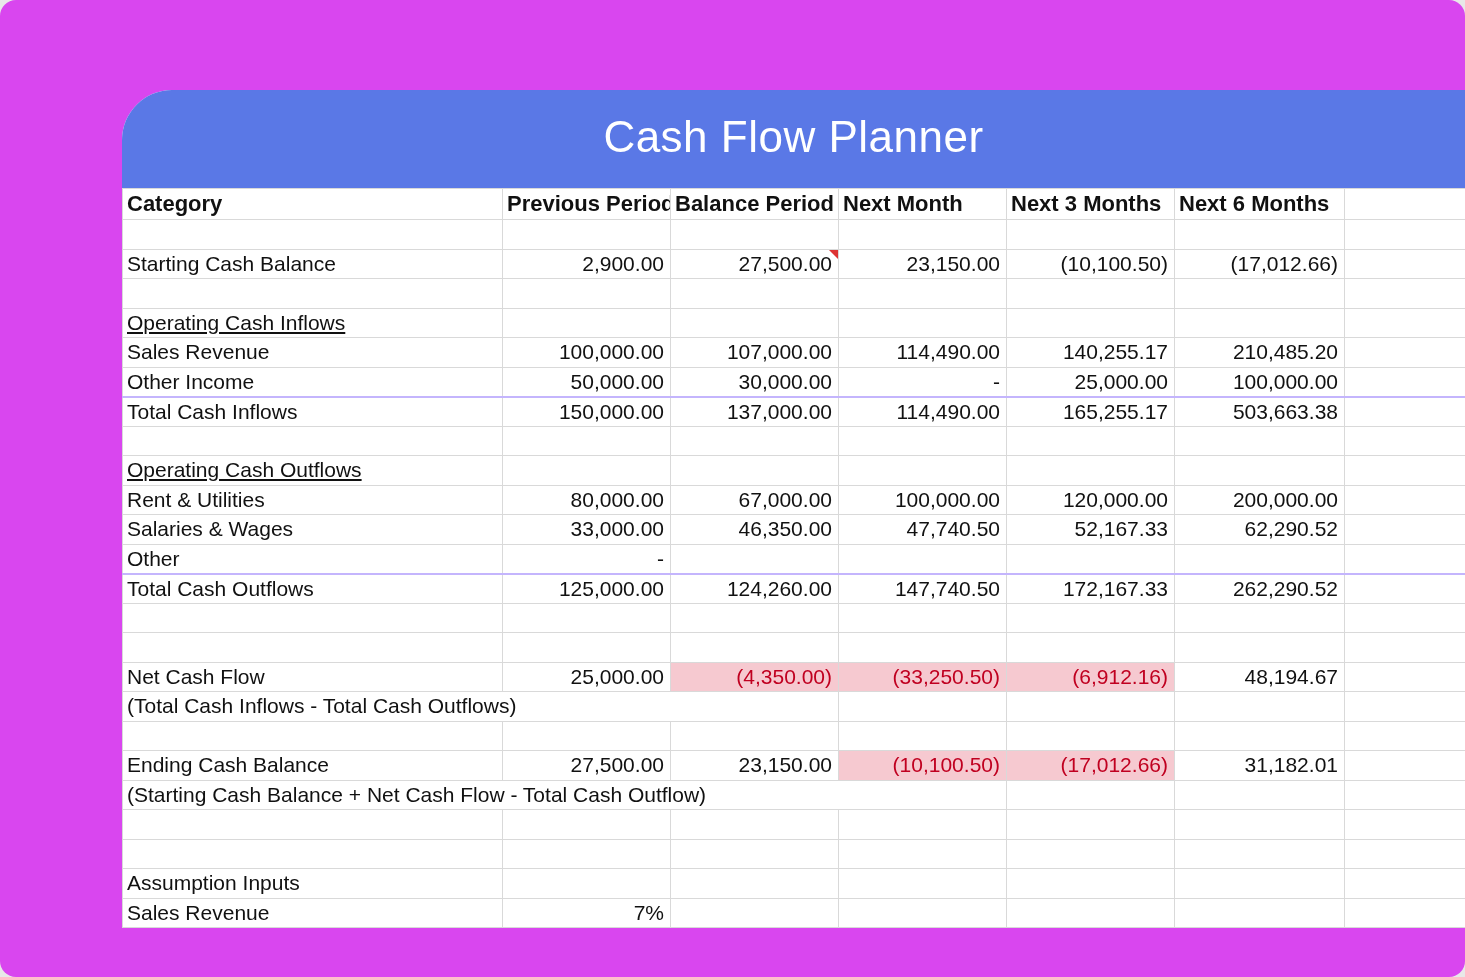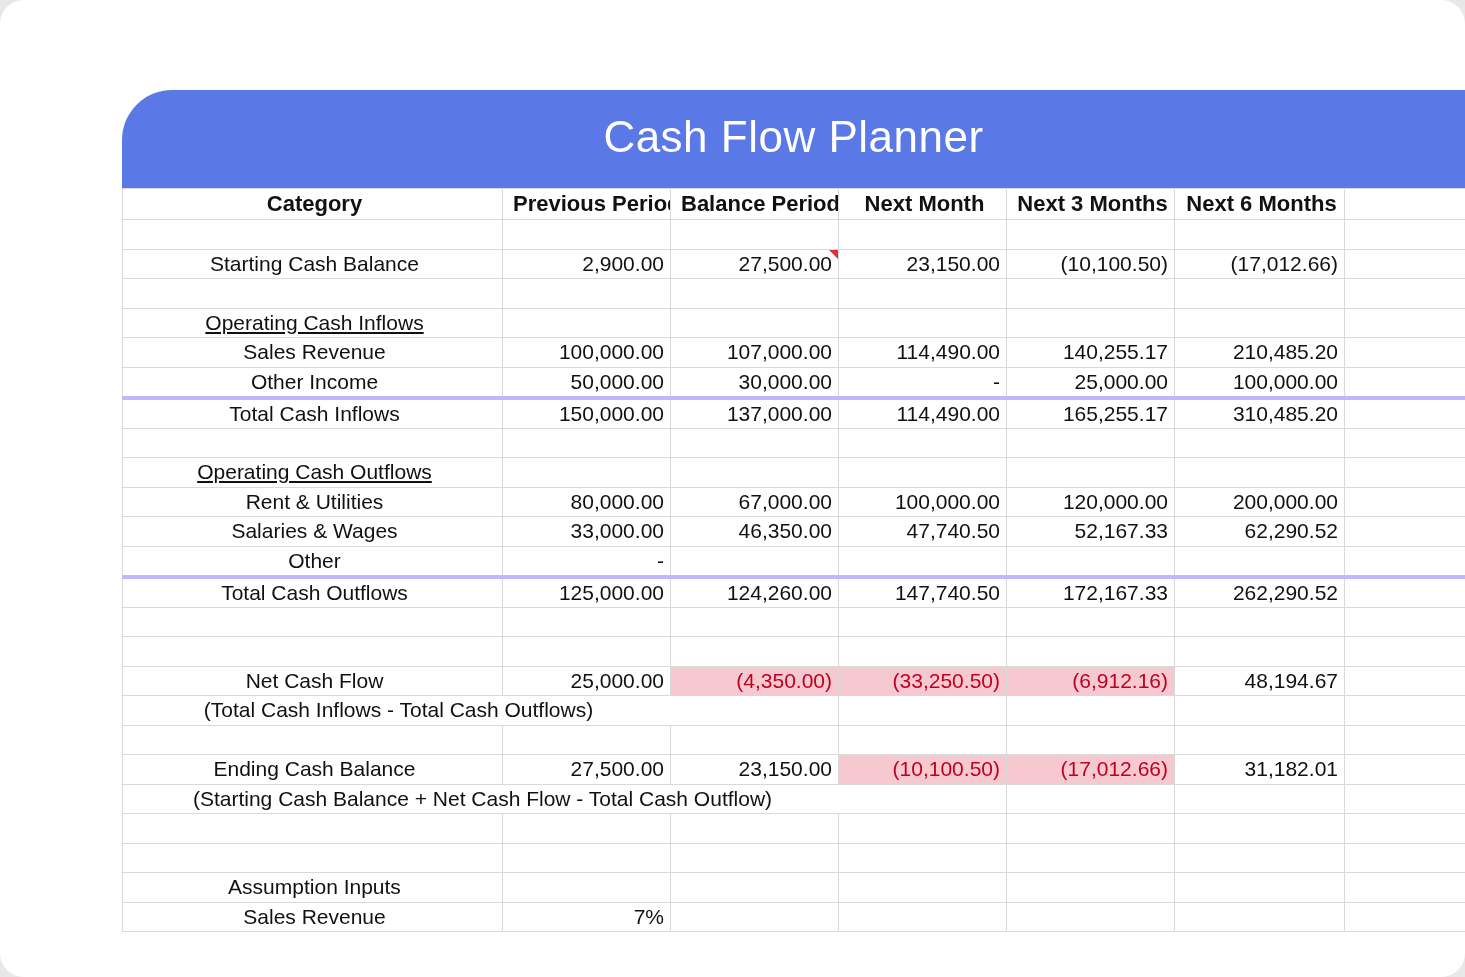--- a/index.html
+++ b/index.html
@@ -8,22 +8,22 @@
     background:#e8e8e8;
     font-family: "Segoe UI", "Helvetica Neue", Arial, sans-serif;
     width:1465px;
     height:977px;
     overflow:hidden;
   }
   .outer {
     position:absolute;
     left:0; top:0;
     width:1465px; height:977px;
-    background:#ffffff;
-    border-radius:24px;
+    background:#d946ef;
+    border-radius:16px;
   }
   .sheet {
     position:absolute;
     left:122px;
     top:90px;
     width:1343px;   
     background:#fff;
     border-top-left-radius:50px;
     border-top-right-radius:0;
     overflow:hidden;
@@ -49,26 +49,26 @@
   col.num { width:168px; }
   col.num6 { width:170px; }
   td {
     border:1px solid #d9d9d9;
     padding:2px 6px 2px 6px;
     height:29.5px;
     vertical-align:middle;
     white-space:nowrap;
     overflow:hidden;
   }
-  td.cat { text-align:center; padding-left:10px; }
+  td.cat { text-align:left; padding-left:4px; }
   td.num { text-align:right; padding-right:6px; font-variant-numeric: tabular-nums;}
   tr.header td { font-weight:700; font-size:22px;}
   tr.bold td.cat, tr.bold td.num { font-weight:400; }
   tr.section td.cat { text-decoration:underline; }
-  tr.topline td { border-top:4px solid #c4b5fd; }
+  tr.topline td { border-top:2px solid #c4b5fd; }
   .neg { color:#c00020; }
   .neg-bg { background:#f6c9d0;margin-left:18px; }
   tr.spacer td { }
   tr.formula td.cat { font-weight:400; color:#111;}
   .comment-mark {
     position:relative;
   }
   .comment-mark::after{
     content:"";
     position:absolute;
@@ -167,21 +167,21 @@
         <td class="num">25,000.00</td>
         <td class="num">100,000.00</td>
         <td class="num"></td>
       </tr>
       <tr class="bold topline">
         <td class="cat">Total Cash Inflows</td>
         <td class="num">150,000.00</td>
         <td class="num">137,000.00</td>
         <td class="num">114,490.00</td>
         <td class="num">165,255.17</td>
-        <td class="num">310,485.20</td>
+        <td class="num">503,663.38</td>
         <td class="num"></td>
       </tr>
 
       <tr class="spacer">
             <td class="cat"></td>
             <td></td>
             <td></td>
             <td></td>
             <td></td>
             <td></td>

